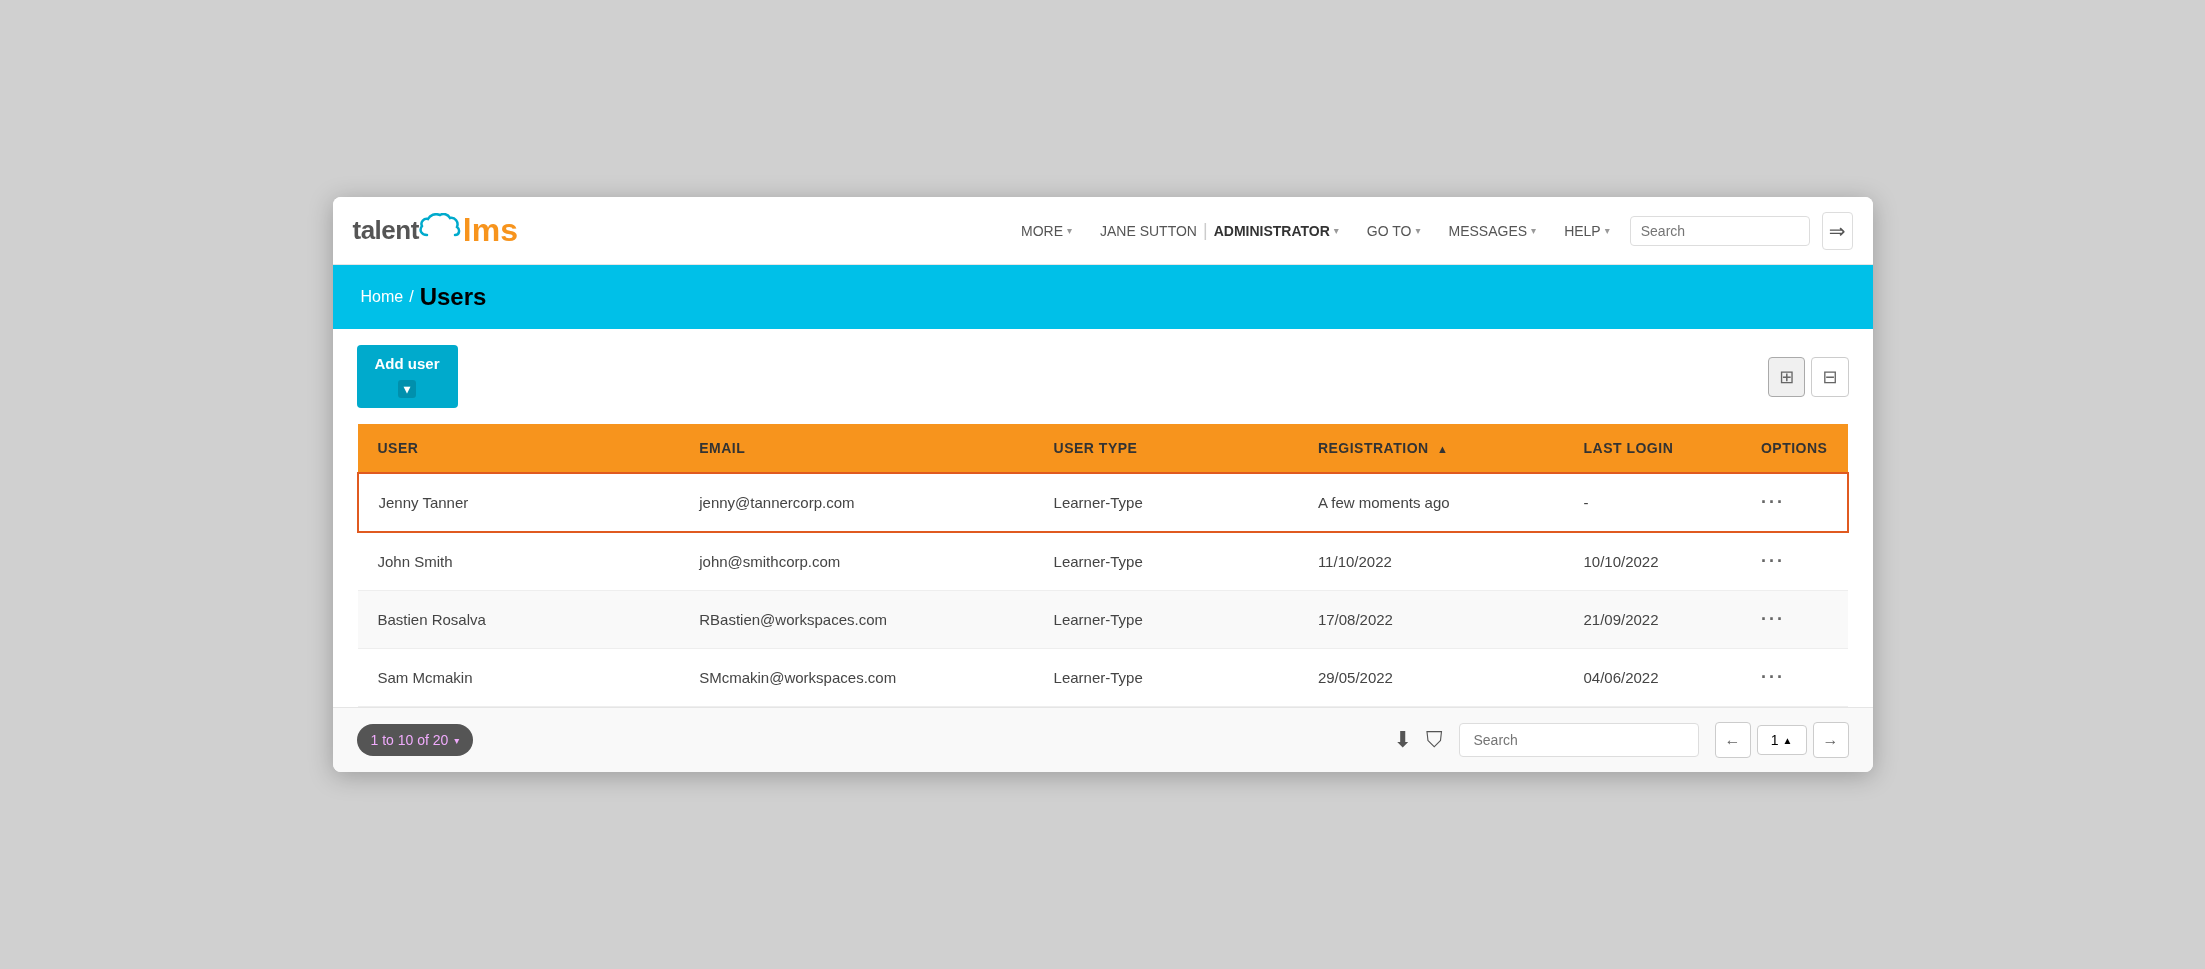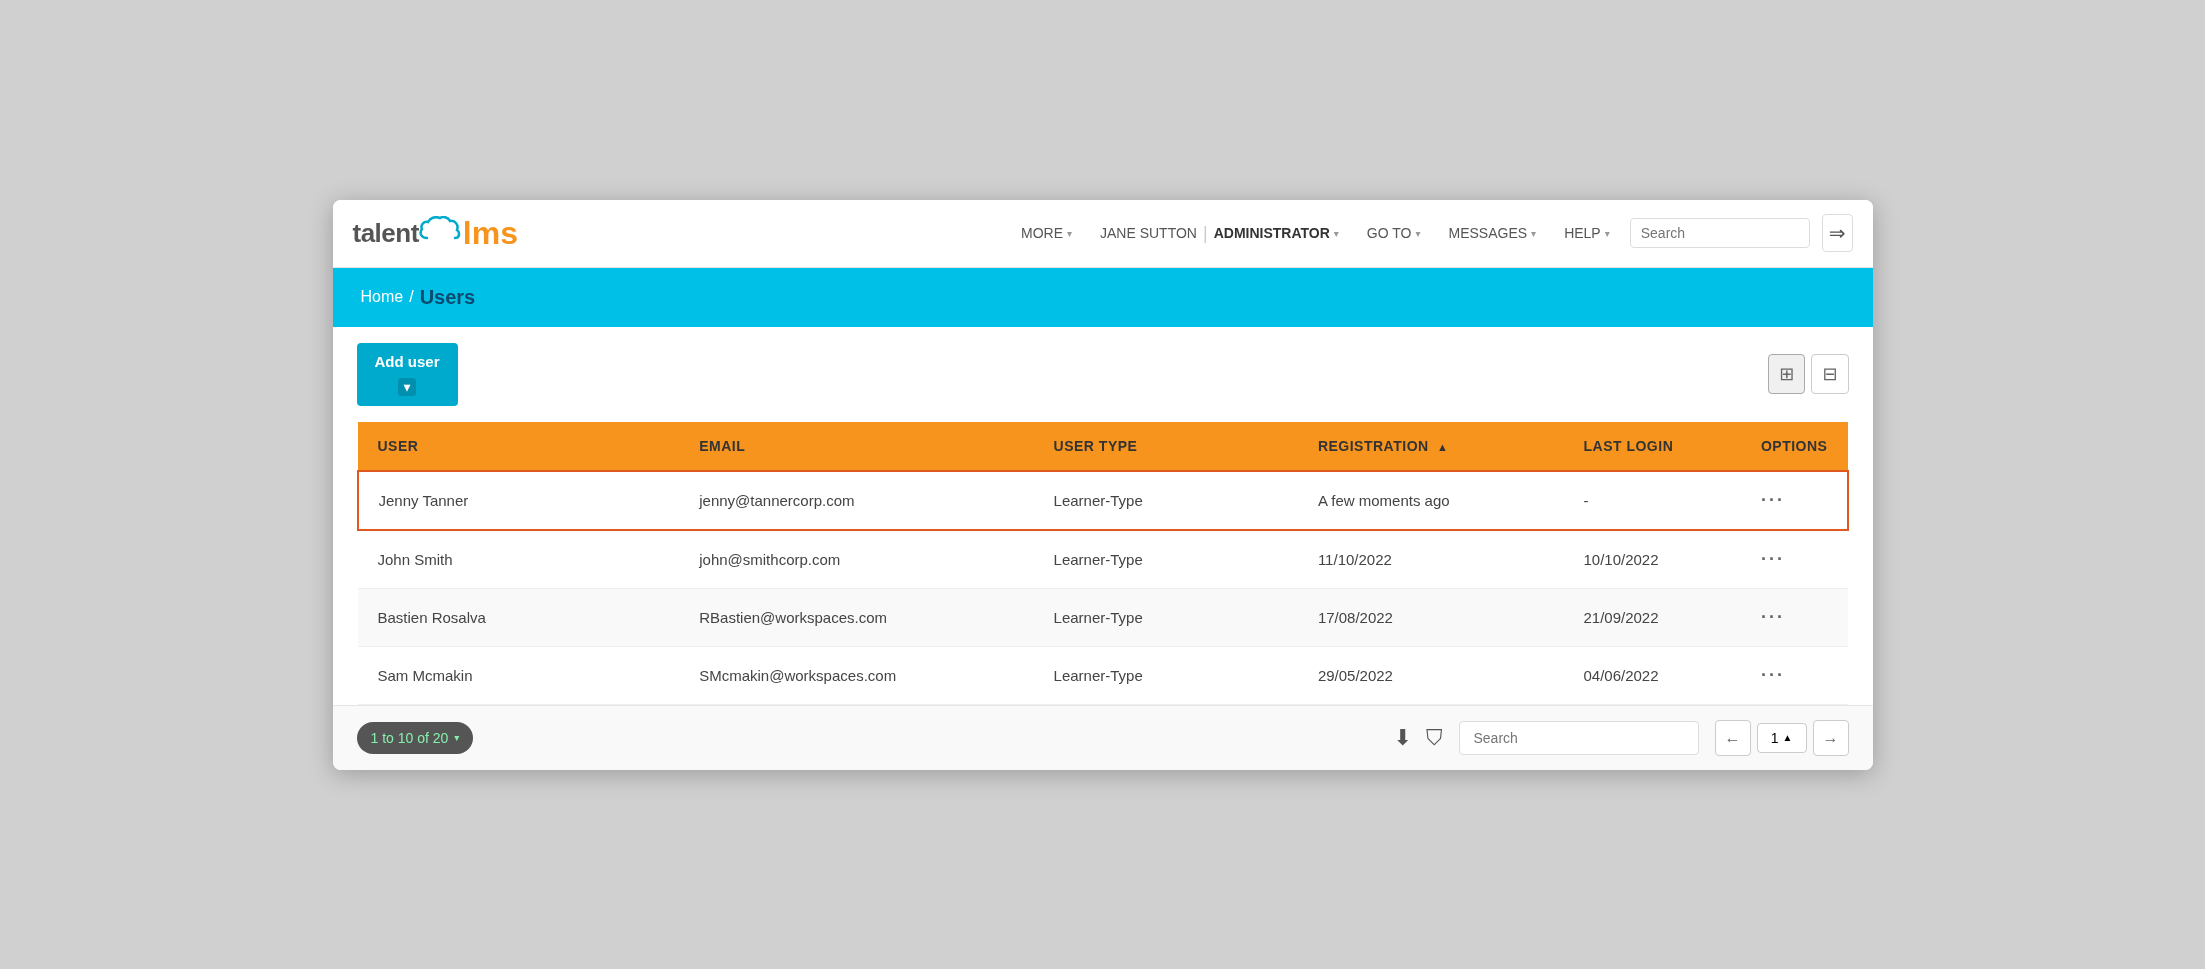--- a/index.html
+++ b/index.html
@@ -119,22 +119,22 @@
       font-size: 16px;
       cursor: pointer;
       text-decoration: none;
     }
     .breadcrumb-bar .separator {
       color: #fff;
       margin: 0 6px;
       font-size: 16px;
     }
     .breadcrumb-bar .current {
-      color: #0c4a6e;
-      font-size: 20px;
+      color: #000000;
+      font-size: 24px;
       font-weight: 700;
     }
     
     .toolbar {
       display: flex;
       align-items: center;
       justify-content: space-between;
       padding: 16px 24px;
       background: #fff;
     }
@@ -240,21 +240,21 @@
     .bottom-bar {
       display: flex;
       align-items: center;
       padding: 14px 24px;
       background: #f9f9f9;
       border-top: 1px solid #e5e5e5;
       gap: 16px;
     }
     .page-count {
       background: #555;
-      color: #86efac;
+      color: #f0abfc;
       border-radius: 20px;
       padding: 8px 14px;
       font-size: 14px;
       cursor: pointer;
       display: flex;
       align-items: center;
       gap: 6px;
       white-space: nowrap;
     }
     .page-count .caret { font-size: 10px; }

